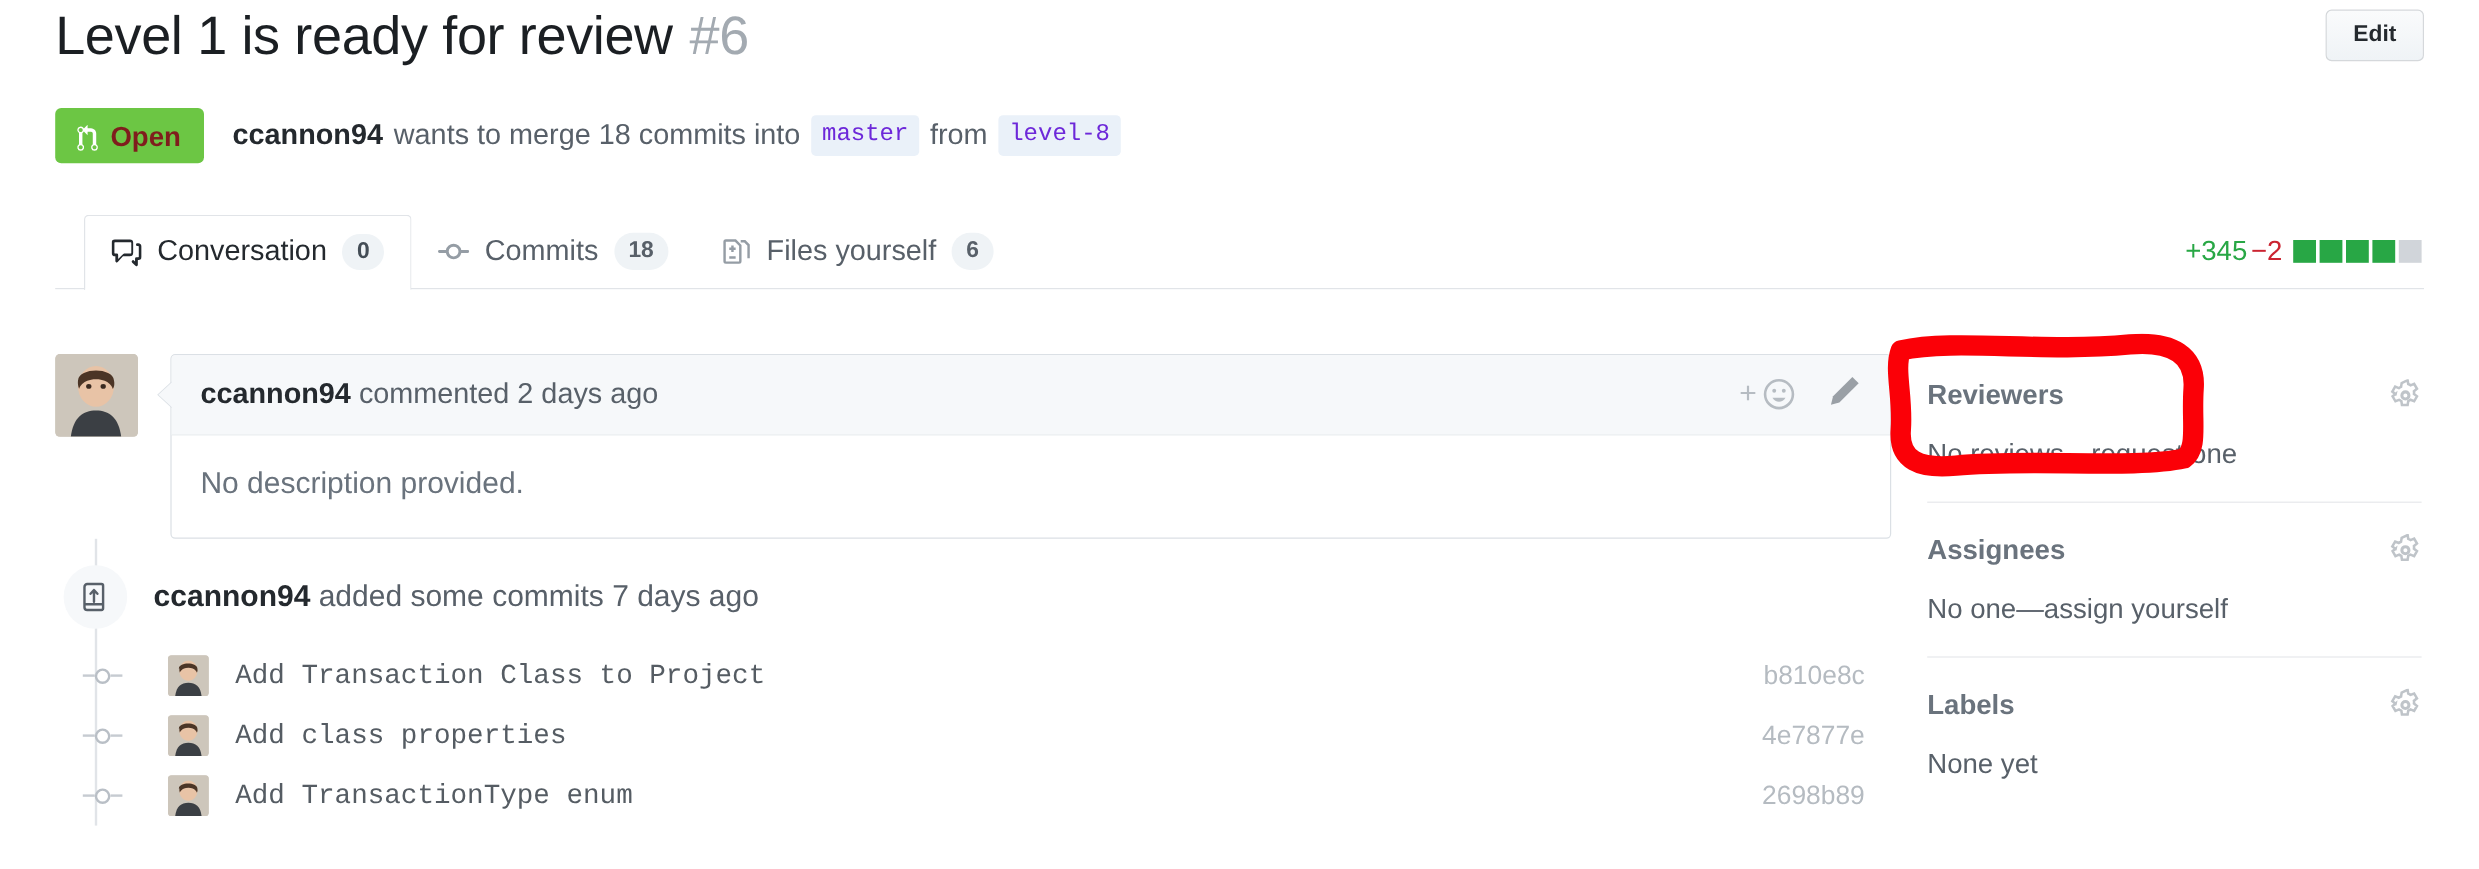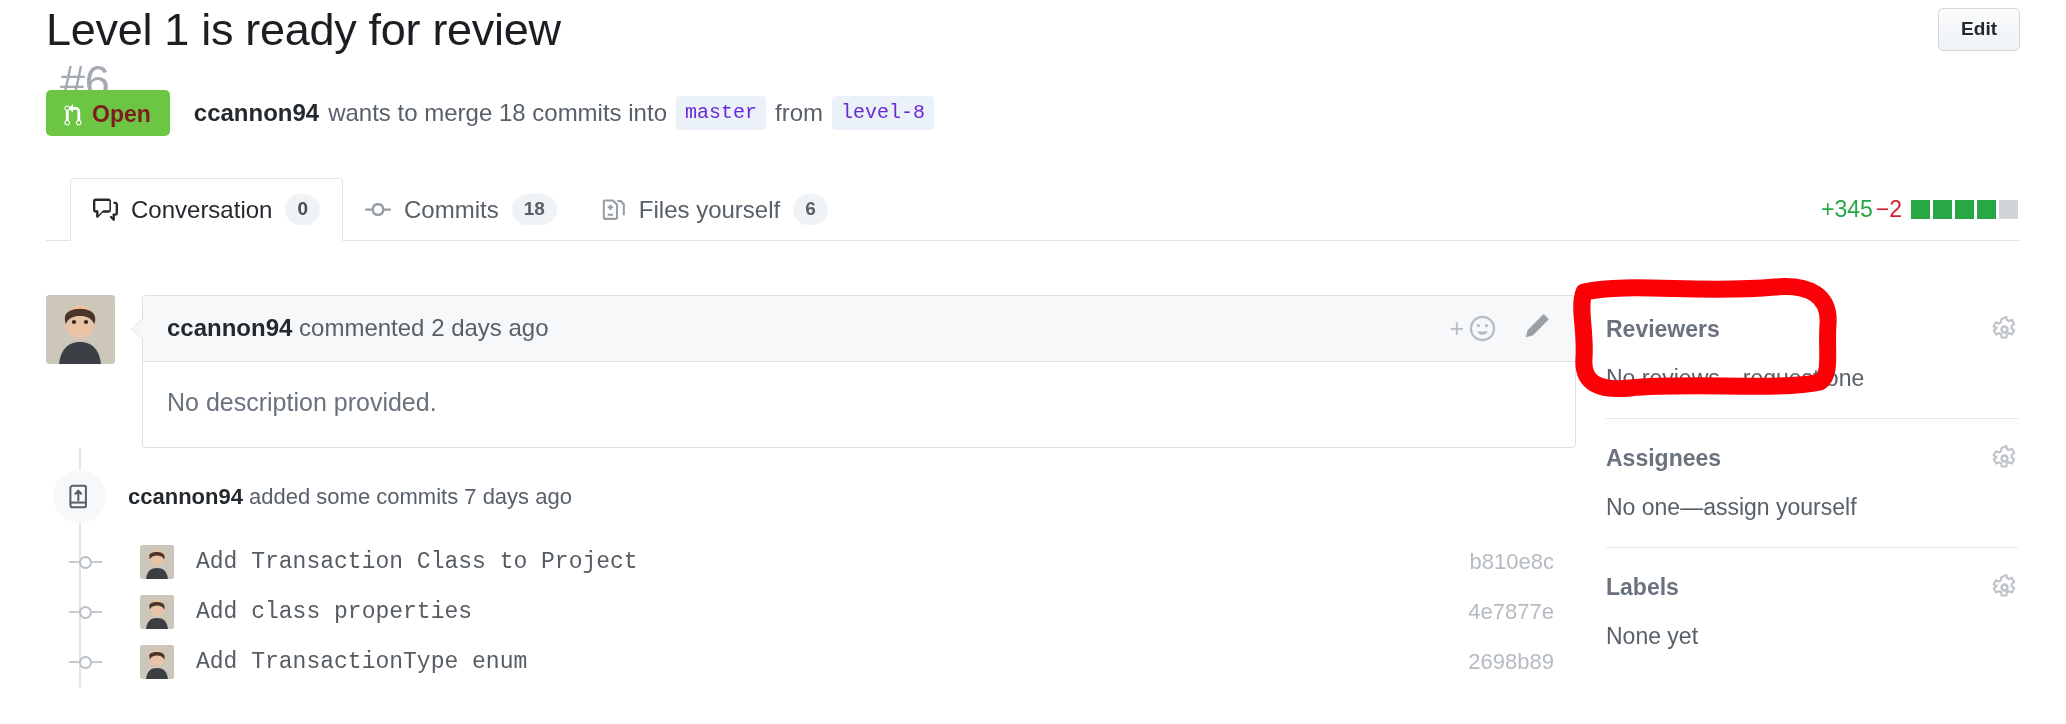--- a/index.html
+++ b/index.html
@@ -8,21 +8,21 @@
     width: 2066px; height: 724px;
     background: #ffffff;
     font-family: "Liberation Sans", sans-serif;
     color: #24292e;
     overflow: hidden;
   }
   .page { position: relative; width: 2066px; height: 724px; }
 
   
   .pr-header { position: absolute; left: 46px; top: 4px; width: 1980px; }
-  .title-row { display: flex; align-items: flex-start; flex-direction: column; }
+  .title-row { display: flex; align-items: flex-end; }
   .pr-title {
     font-size: 45px; font-weight: 400; line-height: 1.15;
     color: #1b1f23; letter-spacing: -0.3px; white-space: nowrap;
   }
   .pr-number { color: #a3aab1; font-weight: 300; margin-left: 14px; }
   .edit-button {
     position: absolute; right: 46px; top: 8px;
     padding: 9px 22px;
     font-size: 19px; font-weight: bold; color: #24292e;
     background: linear-gradient(#fafbfc, #eff3f6);
@@ -54,21 +54,21 @@
     background: #eaf1f9; border-radius: 4px;
     padding: 5px 9px 6px; line-height: 1.15;
   }
 
   
   .tabnav {
     position: absolute; left: 46px; top: 178px; width: 1974px;
     border-bottom: 1px solid #e1e4e8;
     height: 63px;
   }
-  .tabs { display: flex; align-items: flex-start; height: 63px; padding-left: 24px; }
+  .tabs { display: flex; align-items: center; height: 63px; padding-left: 24px; }
   .tab {
     display: flex; align-items: center; gap: 13px;
     font-size: 24px; color: #586069;
     padding: 0 22px; height: 63px;
     position: relative; background: transparent;
   }
   .tab.active {
     color: #24292e; background: #ffffff;
     border: 1px solid #e1e4e8; border-bottom: 1px solid #ffffff;
     border-radius: 4px 4px 0 0; margin-bottom: -1px;
@@ -138,21 +138,21 @@
   .event-row {
     display: flex; align-items: center; gap: 22px;
     padding: 22px 0 0 0; position: relative;
   }
   .event-badge {
     width: 53px; height: 53px; border-radius: 50%;
     background: #f6f8fa; color: #586069;
     display: flex; align-items: center; justify-content: center;
     flex: none; margin-left: 7px; z-index: 2;
   }
-  .event-text { font-size: 22px; color: #586069; }
+  .event-text { font-size: 25px; color: #586069; }
   .event-text .author { color: #24292e; font-weight: bold; }
 
   .commit-list { margin-top: 14px; }
   .commit-row {
     display: flex; align-items: center; position: relative;
     height: 50px; padding-left: 6px;
   }
   .commit-dot {
     width: 53px; display: flex; align-items: center; justify-content: center;
     flex: none; margin-left: 7px; z-index: 2;

